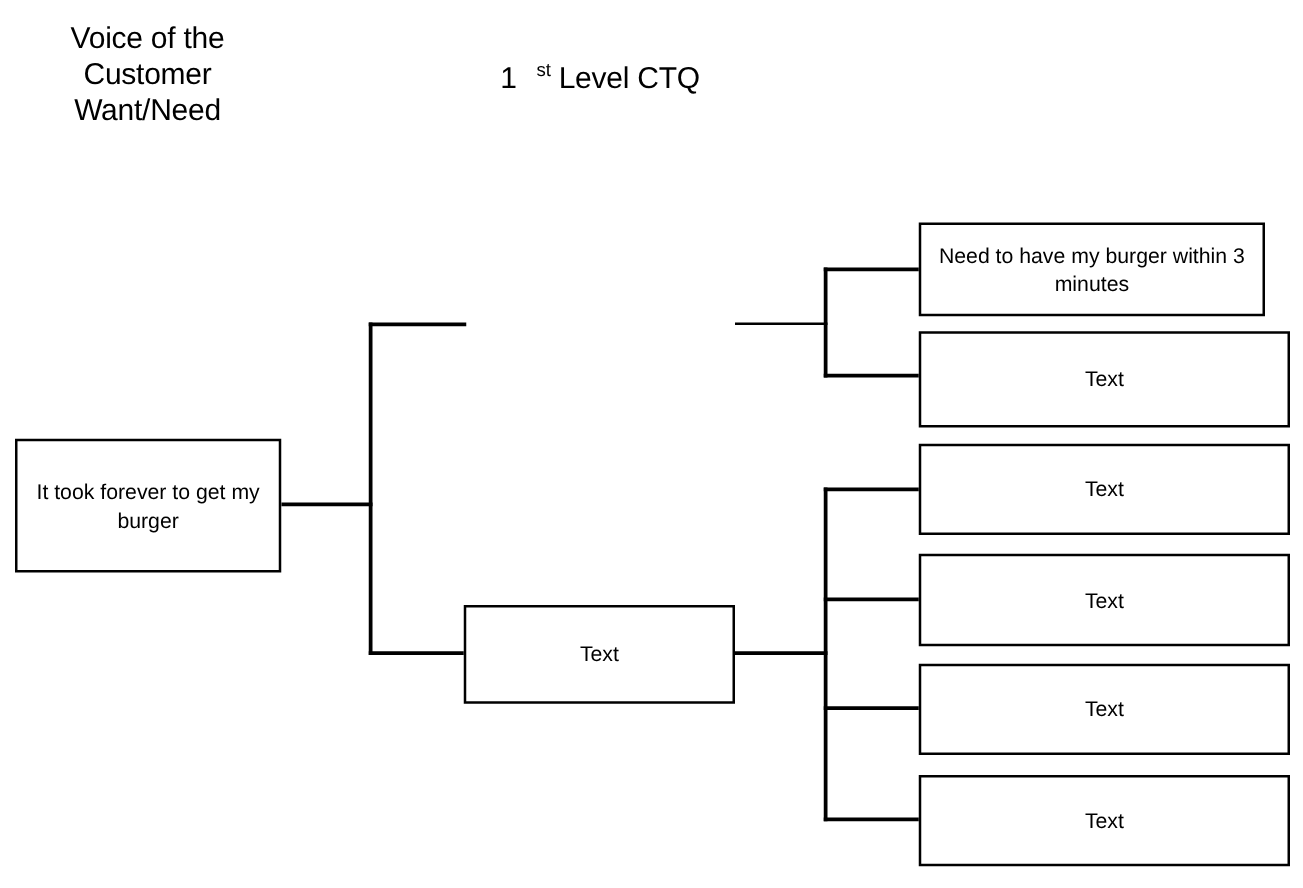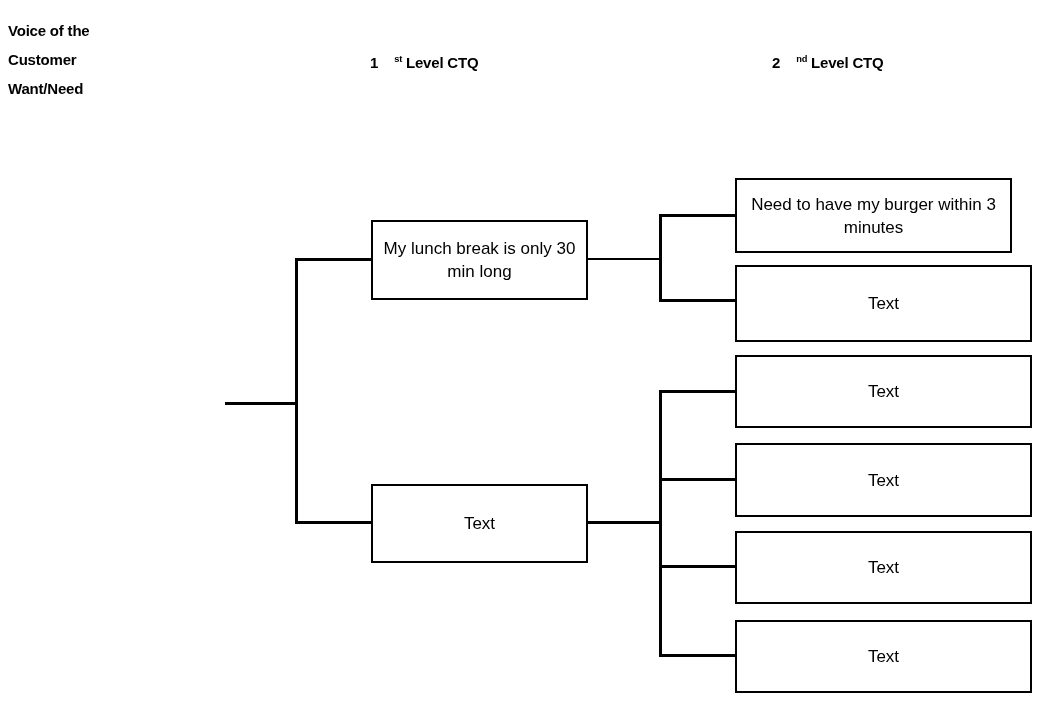--- a/index.html
+++ b/index.html
@@ -16,23 +16,24 @@
     position: relative;
     width: 1042px;
     height: 710px;
     background: #ffffff;
     overflow: hidden;
   }
 
   
   .col-header {
     position: absolute;
-    font-weight: bold;
-    font-size: 15px;
+    font-weight: normal;
+    font-size: 24px;
     line-height: 29px;
+    text-align: center;
     letter-spacing: -0.2px;
     white-space: pre-line;
   }
   #hdr-voc   { left: 8px;   top: 16px;  width: 220px; }
   #hdr-ctq1  { left: 370px; top: 48px;  width: 220px; }
   #hdr-ctq2  { left: 772px; top: 48px;  width: 220px; }
   .col-header sup {
     font-size: 0.62em;
     vertical-align: super;
     line-height: 0;
@@ -71,21 +72,20 @@
 <body>
 
 <div id="canvas">
 
   <div class="col-header" id="hdr-voc">Voice of the
 Customer
 Want/Need</div>
 
   <div class="col-header" id="hdr-ctq1"><span>1</span><sup>st</sup><span> Level CTQ</span></div>
 
-  <div class="col-header" id="hdr-ctq2"><span>2</span><sup>nd</sup><span> Level CTQ</span></div>
 
   <div class="line h thick" style="left:225px; top:402px; width:73px;"></div>
 
   <div class="line v thick" style="left:295px; top:258px; height:266px;"></div>
 
   <div class="line h thick" style="left:295px; top:258px; width:78px;"></div>
 
   <div class="line h thick" style="left:295px; top:521px; width:78px;"></div>
 
   <div class="line h" style="left:588px; top:258px; width:74px;"></div>
@@ -93,24 +93,24 @@
   <div class="line h thick" style="left:659px; top:214px; width:78px;"></div>
   <div class="line h thick" style="left:659px; top:299px; width:78px;"></div>
 
   <div class="line h thick" style="left:588px; top:521px; width:74px;"></div>
   <div class="line v thick" style="left:659px; top:390px; height:267px;"></div>
   <div class="line h thick" style="left:659px; top:390px; width:78px;"></div>
   <div class="line h thick" style="left:659px; top:478px; width:78px;"></div>
   <div class="line h thick" style="left:659px; top:565px; width:78px;"></div>
   <div class="line h thick" style="left:659px; top:654px; width:78px;"></div>
 
+  <div class="node" style="left:12px; top:351px; width:213px; height:107px;">
+    <span class="node-label">It took forever to get my burger</span>
+  </div>
 
-  <div class="node" style="left:371px; top:220px; width:217px; height:80px;">
-    <span class="node-label">My lunch break is only 30 min long</span>
-  </div>
 
   <div class="node" style="left:371px; top:484px; width:217px; height:79px;">
     <span class="node-label">Text</span>
   </div>
 
   <div class="node" style="left:735px; top:178px; width:277px; height:75px;">
     <span class="node-label">Need to have my burger within 3 minutes</span>
   </div>
 
   <div class="node" style="left:735px; top:265px; width:297px; height:77px;">

